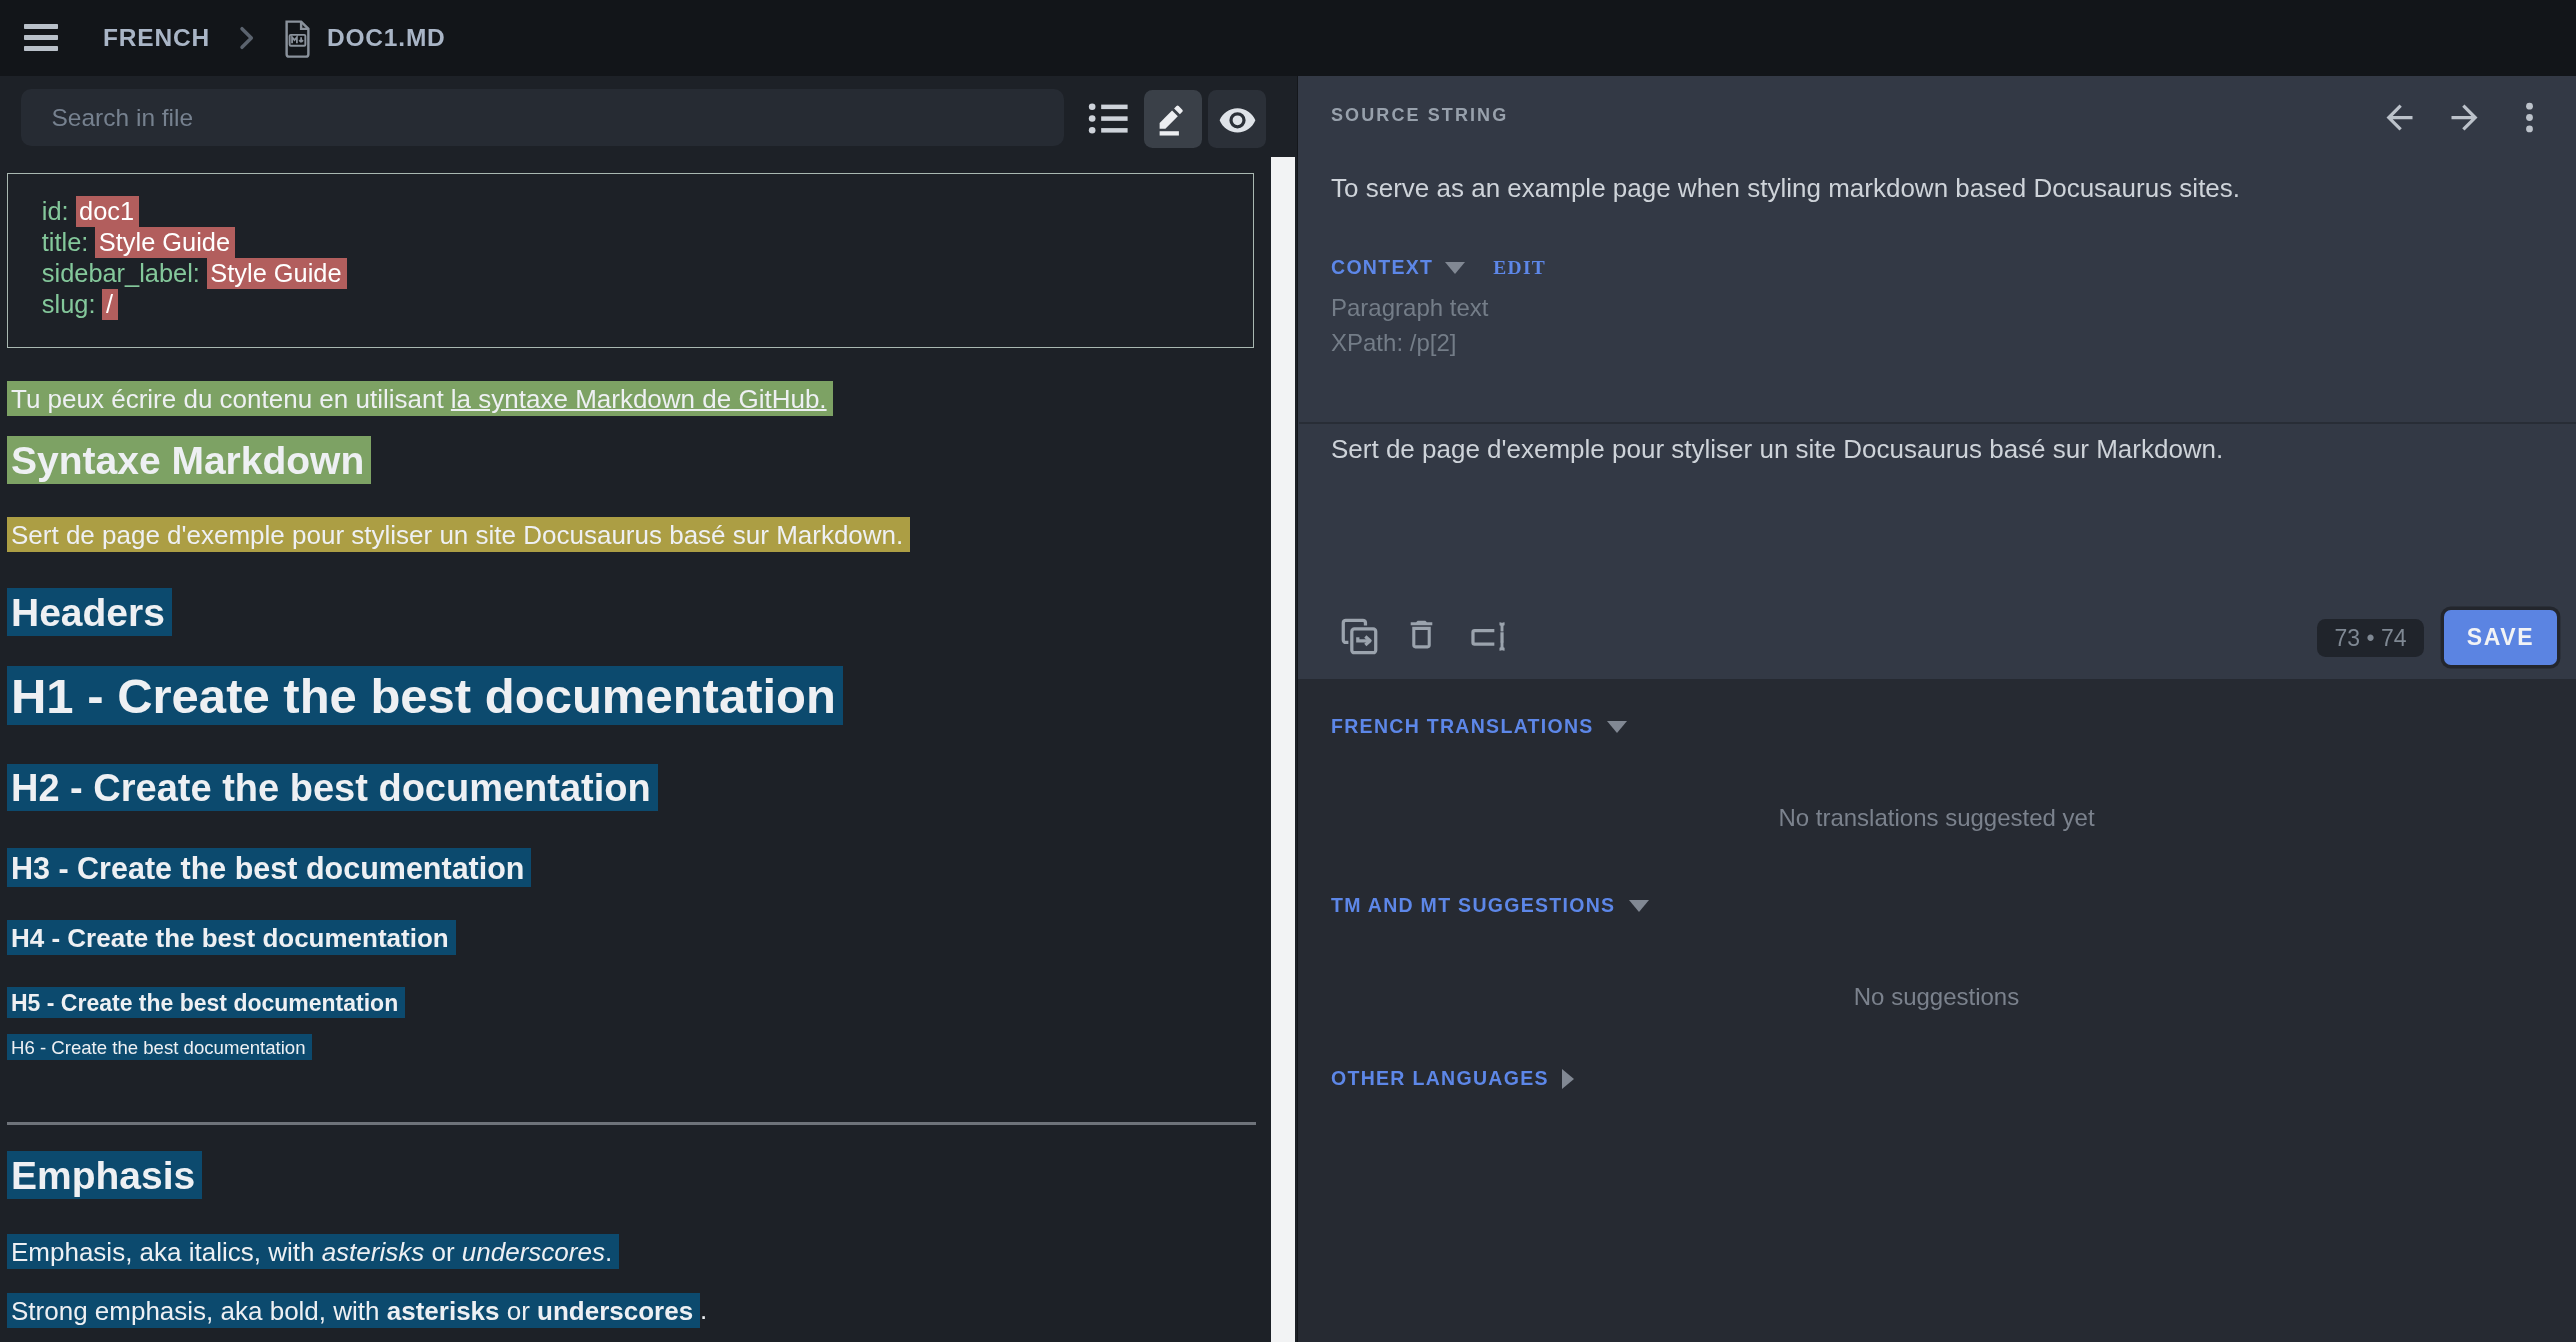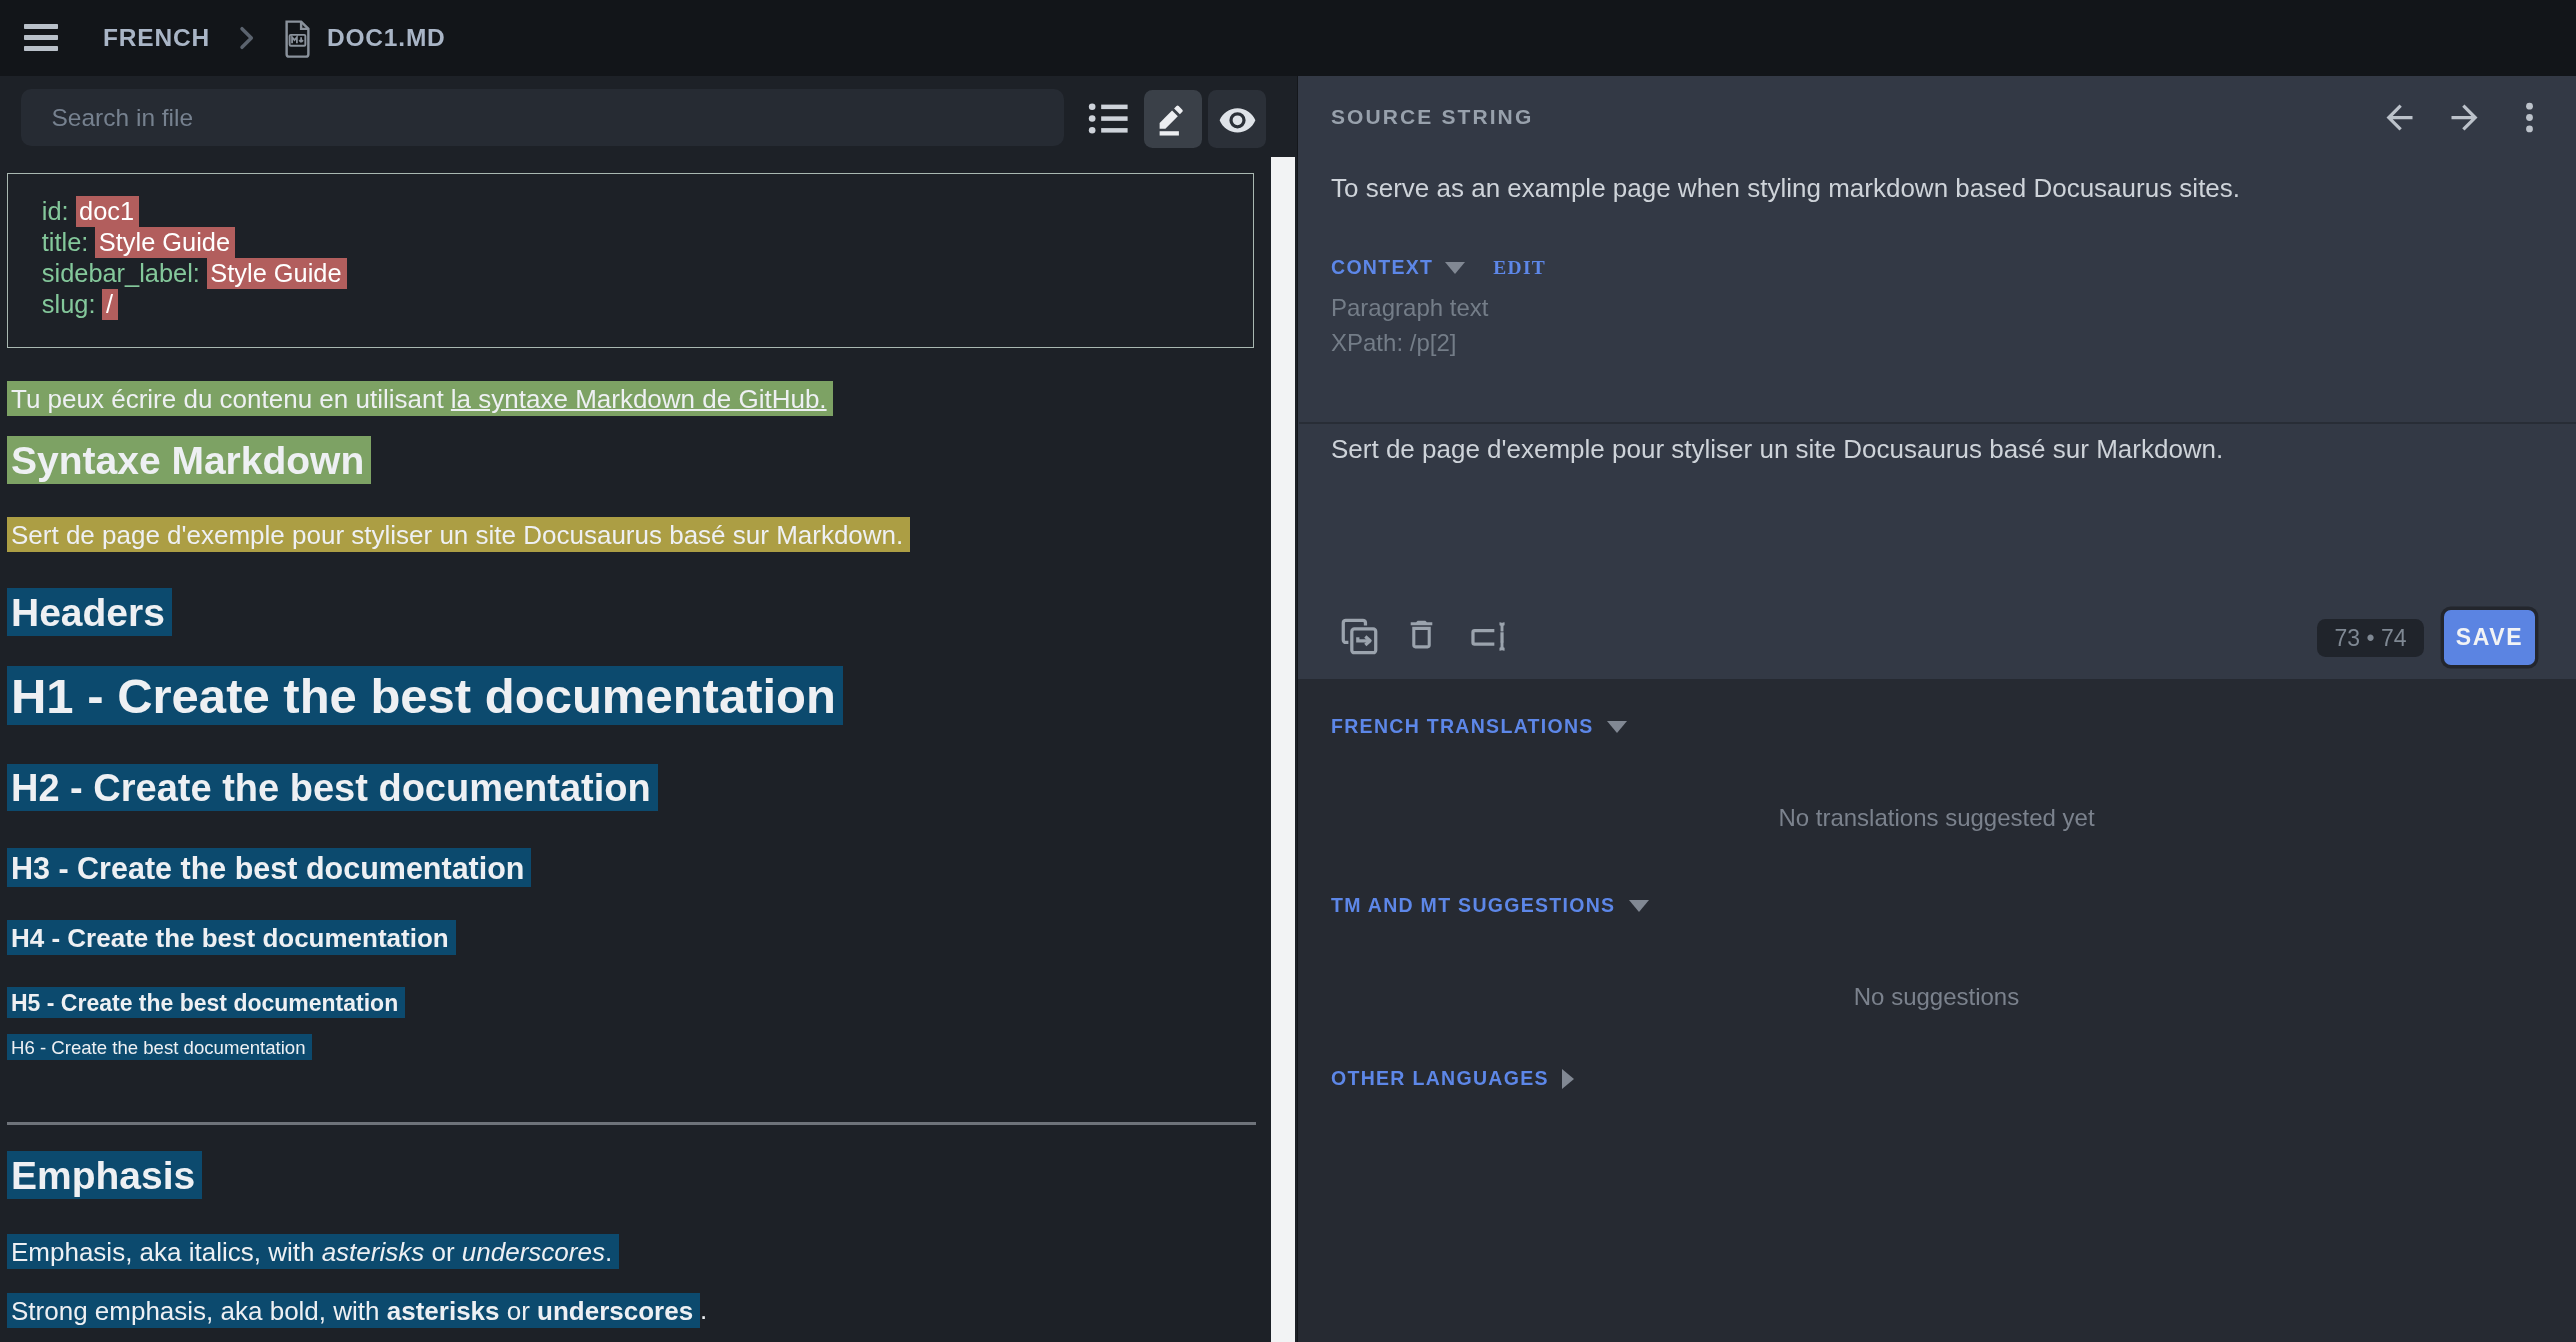--- a/index.html
+++ b/index.html
@@ -62,21 +62,21 @@
   .doc-hr { left:6.8px; top:1122px; width:1249px; height:2.5px; background:#6e737a; }
   .h-emphasis { left:6.8px; top:1153px; font-size:39px; font-weight:bold; }
   .p-em     { left:6.8px; top:1236px; font-size:26px; }
   .p-strong { left:6.8px; top:1295px; font-size:26px; }
   .it { font-style:italic; }
   .bd { font-weight:bold; }
 
   
   .panel-card  { left:1297px; top:76px;  width:1279px; height:603px; background:#333945; border-left:1.7px solid #14171b; }
   .panel-lower { left:1297px; top:679px; width:1279px; height:663px; background:#262a32; border-left:1.7px solid #14171b; }
-  .src-label { left:1331px; top:105px; font-size:21px; letter-spacing:2.1px; color:#98a1ac; font-weight:bold; }
+  .src-label { left:1331px; top:105px; font-size:18px; letter-spacing:2.1px; color:#98a1ac; font-weight:bold; }
   .nav-ico { width:39px; height:39px; color:#bcc2ca; cursor:pointer; }
   .nav-back { left:2380px; top:98px; }
   .nav-fwd  { left:2445px; top:98px; }
   .nav-kebab{ left:2510px; top:98px; }
   .src-text { left:1331px; top:173px; width:1185px; font-size:26px; color:#ced3d9; }
   .ctx-row { left:1331px; top:256px; display:flex; align-items:center; gap:12px; }
   .blue-link { color:#5d87e8; font-size:19.5px; font-weight:bold; letter-spacing:1.3px; cursor:pointer; }
   .tri-down { width:0; height:0; border-left:10.2px solid transparent; border-right:10.2px solid transparent;
     border-top:12.7px solid #818893; }
   .tri-right { width:0; height:0; border-top:10.2px solid transparent; border-bottom:10.2px solid transparent;
@@ -85,21 +85,21 @@
   .meta1 { left:1331px; top:294px; font-size:24px; color:#747d88; }
   .meta2 { left:1331px; top:329px; font-size:24px; color:#747d88; }
   .card-divider { left:1299px; top:422px; width:1277px; height:1.7px; background:#282d36; }
   .trans-text { left:1331px; top:434px; width:1185px; font-size:26px; color:#ced3d9; }
   .tool-ico { width:41px; height:41px; color:#9ba3ad; cursor:pointer; }
   .tool-copy   { left:1339px; top:616px; }
   .tool-trash  { left:1403px; top:616px; }
   .tool-rename { left:1467px; top:616px; }
   .counter { left:2317px; top:619px; width:107px; height:38px; background:#20242b; border-radius:8.5px;
     color:#7f8893; font-size:23px; display:flex; align-items:center; justify-content:center; }
-  .save-btn { left:2444px; top:610px; width:91px; height:55px; background:#5b84e2; border:none;
+  .save-btn { left:2444px; top:610px; width:113px; height:55px; background:#5b84e2; border:none;
     border-radius:6.8px; box-shadow:0 0 0 3.4px #23262d; color:#f2f3f5; font-size:23px; font-weight:bold;
     letter-spacing:1.7px; cursor:pointer; font-family:"Liberation Sans", sans-serif; }
   .sec-head { display:flex; align-items:center; gap:13.5px; cursor:pointer; }
   .sec1 { left:1331px; top:715px; }
   .empty-msg { left:1297px; width:1279px; text-align:center; font-size:24px; color:#7b828d; }
   .empty1 { top:804px; }
   .sec2 { left:1331px; top:894px; }
   .empty2 { top:983px; }
   .sec3 { left:1331px; top:1067px; }
 

